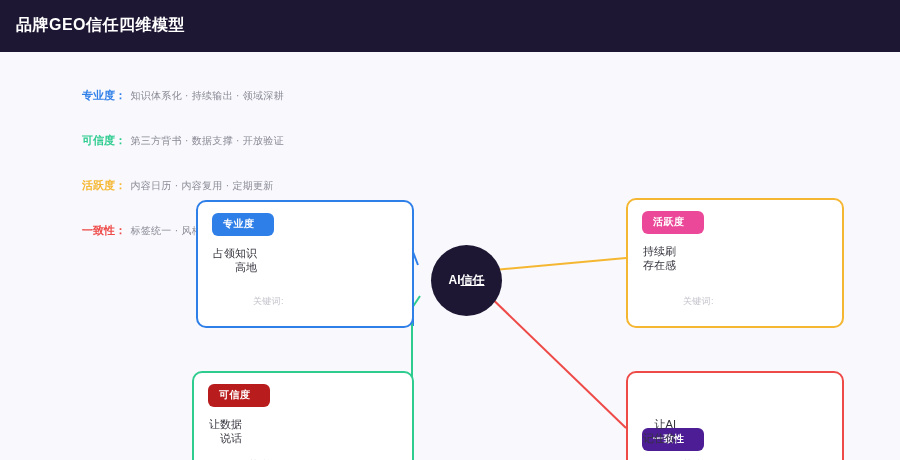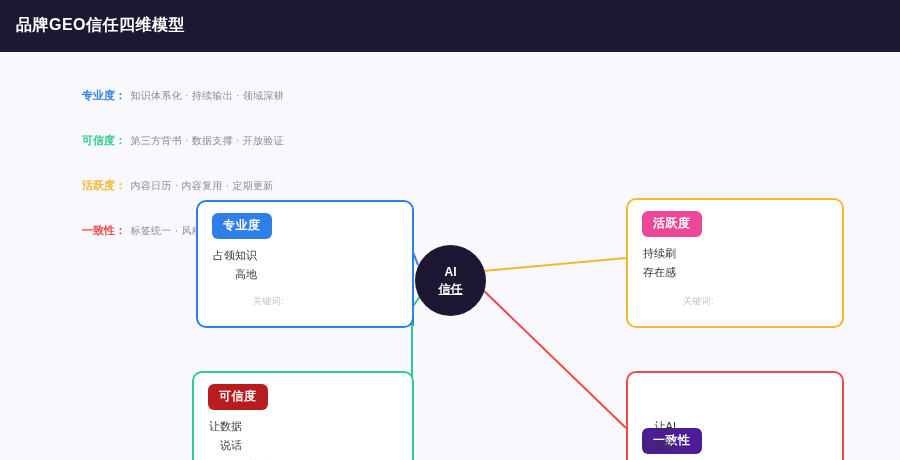--- a/index.html
+++ b/index.html
@@ -91,58 +91,58 @@
   }
   .card-blue   { left: 196px; top: 200px;  width: 218px; height: 128px; }
   .card-yellow { left: 626px; top: 198px;  width: 218px; height: 130px; }
   .card-green  { left: 192px; top: 371px;  width: 222px; height: 120px; }
   .card-red    { left: 626px; top: 371px;  width: 218px; height: 120px; }
 
   .card-badge {
     position: absolute;
     left: 14px;
     top: 11px;
-    padding: 4px 11px 5px 11px;
+    padding: 4px 19px 5px 11px;
     border-radius: 6px;
-    font-size: 12px;
+    font-size: 10px;
     font-weight: bold;
     color: #ffffff;
     white-space: nowrap;
     letter-spacing: 0.5px;
   }
   .card-body {
     position: absolute;
     left: 15px;
     top: 44px;
     font-size: 11px;
     color: #33333d;
-    line-height: 19px;
+    line-height: 14px;
     white-space: pre-line;
   }
   .card-footer {
     position: absolute;
     left: 15px;
     bottom: 18px;
     font-size: 9px;
     color: #c3c3cc;
     letter-spacing: 0.3px;
     margin-left: 40px;
   }
 
   
   .center-node {
     position: absolute;
-    left: 415px;
+    left: 431px;
     top: 245px;
     width: 71px;
     height: 71px;
     border-radius: 50%;
     background: #1e1733;
     display: flex;
-    flex-direction: column;
+    flex-direction: row;
     align-items: center;
     justify-content: center;
     z-index: 5;
   }
   .center-line {
     font-size: 12px;
     font-weight: bold;
     color: #ffffff;
     line-height: 17px;
   }

